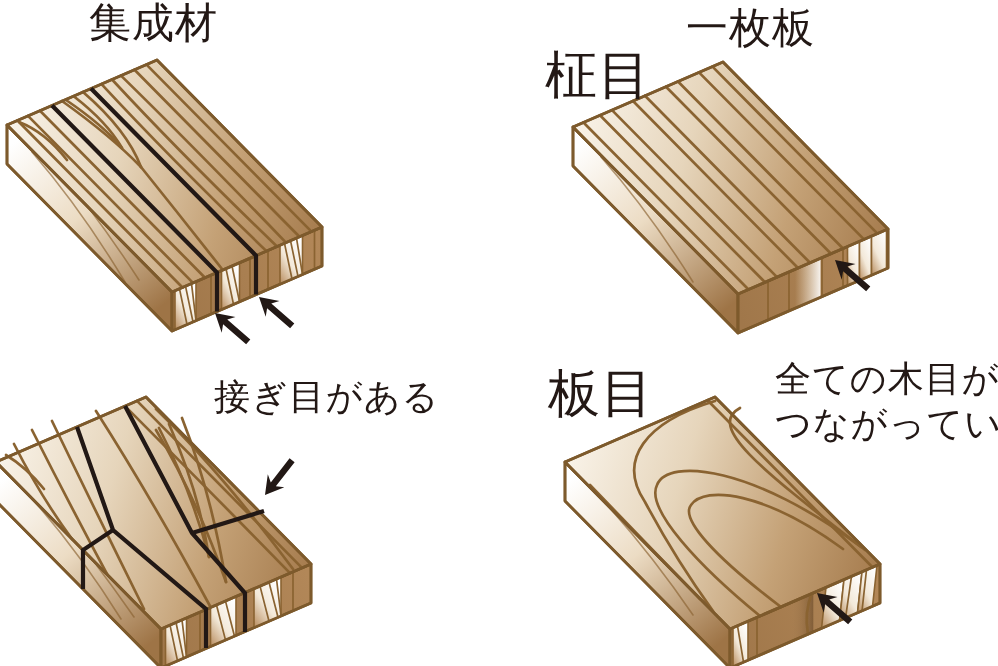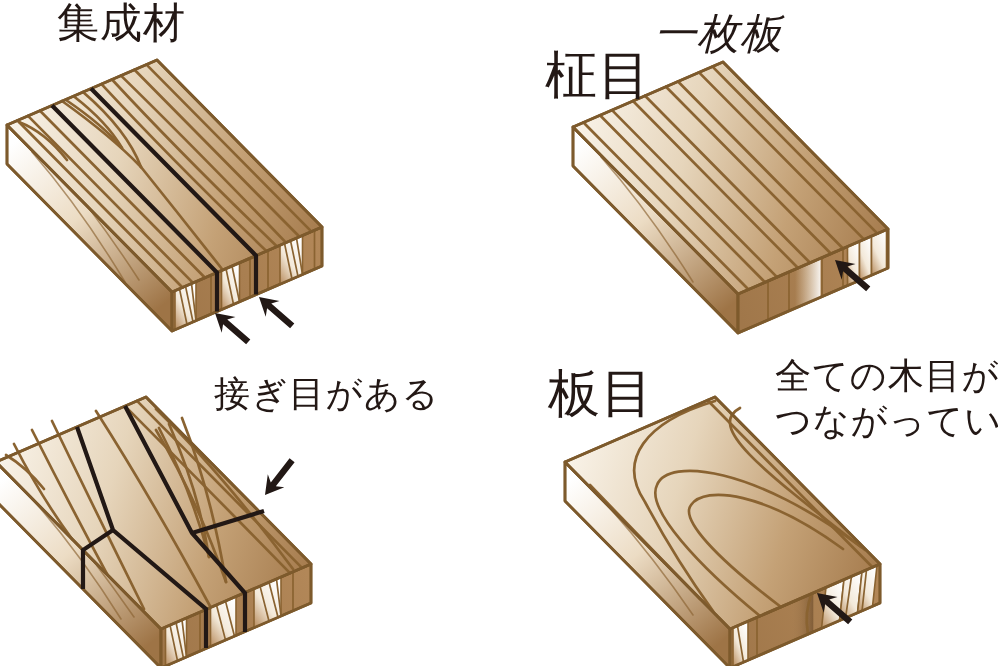--- a/index.html
+++ b/index.html
@@ -5,23 +5,23 @@
   :root{
     --ink:#231815; --outline:#7d5a2c; --grain:#8a6331; --seam:#221815;
   }
   html,body{margin:0;padding:0;}
   body{
     width:998px;height:666px;background:#ffffff;position:relative;overflow:hidden;
     font-family:"Liberation Sans","DejaVu Sans",sans-serif;color:var(--ink);
   }
   .stage{position:absolute;left:0;top:0;width:998px;height:666px;}
   .lbl{position:absolute;white-space:nowrap;color:var(--ink);font-weight:500;letter-spacing:1px;}
-  .title{font-size:42px;line-height:1.05;}
+  .title{font-size:42px;line-height:1.05;margin-left:32px;}
   .sub{font-size:52px;line-height:1.05;}
-  .cap{font-size:36px;line-height:1.26;font-family:Liberation Mono, monospace;}
+  .cap{font-size:36px;line-height:1.26;}
   
   .face-top{fill:url(#gradTop);stroke:var(--outline);stroke-width:2.8;stroke-linejoin:round;}
   .face-left{fill:url(#gradLeft);stroke:var(--outline);stroke-width:2.6;stroke-linejoin:round;}
   .face-front{fill:url(#gradFront);stroke:var(--outline);stroke-width:2.6;stroke-linejoin:round;}
   .restroke{fill:none;stroke:var(--outline);stroke-width:2.8;stroke-linejoin:round;}
   .grain{fill:none;stroke:var(--grain);stroke-width:2.7;stroke-linecap:round;}
   .grain-thin{fill:none;stroke:var(--grain);stroke-width:1.7;stroke-linecap:round;}
   .streak{fill:none;stroke:var(--grain);stroke-width:1.6;stroke-linecap:round;opacity:.65;}
   .panel{fill:url(#gradPanel);stroke:var(--grain);stroke-width:1.6;stroke-linejoin:round;}
   .shade{stroke:none;}
@@ -188,21 +188,21 @@
       <path class="grain" d="M278,152 C200,95 140,88 126,108 C115,122 150,160 216,210"></path>
       <path class="grain" d="M25,88 Q85,150 135,202"></path>
     </g>
     <path class="restroke" d="M150,0 L315,167 L165,232 L0,65 Z M0,65 L165,232 L165,271 L0,104 Z M165,232 L315,167 L315,206 L165,271 Z"></path>
     <use href="#arrowGlyph" class="arrow-glyph" transform="translate(252,196) rotate(41)"></use>
   </g>
 </svg>
 
 <div class="lbl title" style="left:57px;top:1px;">集成材</div>
 
-<div class="lbl title" style="left:654px;top:12px;font-style:italic;">一枚板</div>
+<div class="lbl title" style="left:654px;top:6px;">一枚板</div>
 
 <div class="lbl sub" style="left:545px;top:48px;">柾目</div>
 
 <div class="lbl cap" style="left:214px;top:374px;">接ぎ目がある</div>
 
 <div class="lbl sub" style="left:548px;top:366px;">板目</div>
 
 <div class="lbl cap" style="left:775px;top:356px;">
   <div>全ての木目が</div>
   <div>つながっている</div>

